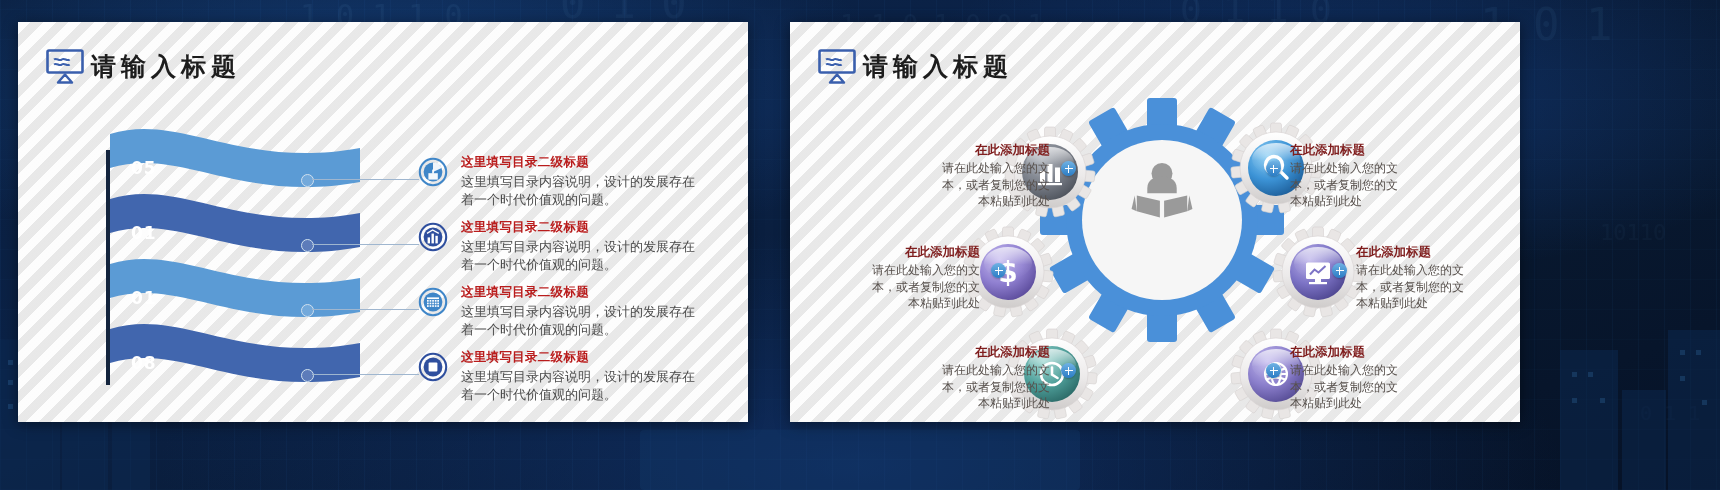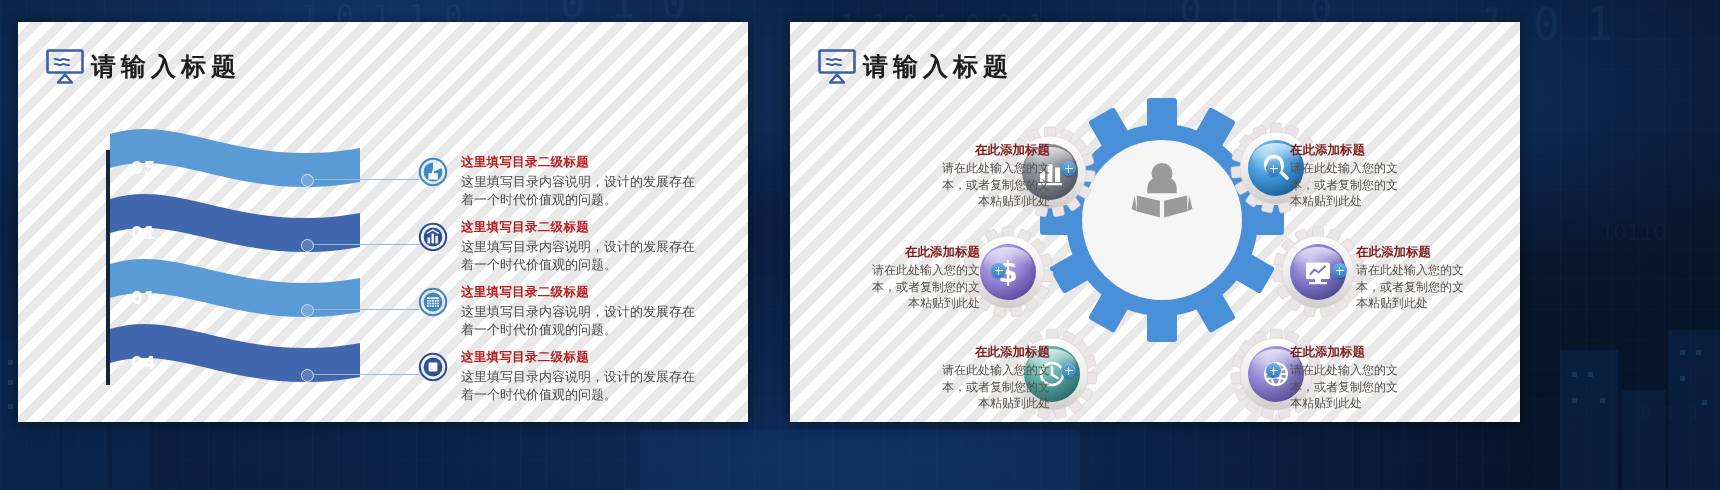--- a/index.html
+++ b/index.html
@@ -157,21 +157,21 @@
       <svg class="ribbons" width="250" height="270" viewBox="0 0 250 270">
         <path d="M0 8 C70 -14 130 44 250 22 L250 56 C130 78 70 20 0 42 Z" fill="#5B9BD5"></path>
         <path d="M0 73 C70 51 130 109 250 87 L250 121 C130 143 70 85 0 107 Z" fill="#4166AE"></path>
         <path d="M0 138 C70 116 130 174 250 152 L250 186 C130 208 70 150 0 172 Z" fill="#5B9BD5"></path>
         <path d="M0 203 C70 181 130 239 250 217 L250 251 C130 273 70 215 0 237 Z" fill="#4166AE"></path>
       </svg>
 
       <div class="rib-num" style="left:113px;top:136px;">05</div>
       <div class="rib-num" style="left:113px;top:201px;">01</div>
       <div class="rib-num" style="left:113px;top:266px;">01</div>
-      <div class="rib-num" style="left:113px;top:331px;">04</div>
+      <div class="rib-num" style="left:113px;top:331px;">08</div>
 
       <div class="knob" style="left:283px;top:152px;"></div>
       <div class="connector" style="left:294px;top:157px;width:107px;"></div>
       <div class="knob" style="left:283px;top:217px;"></div>
       <div class="connector" style="left:294px;top:222px;width:107px;"></div>
       <div class="knob" style="left:283px;top:282px;"></div>
       <div class="connector" style="left:294px;top:287px;width:107px;"></div>
       <div class="knob" style="left:283px;top:347px;"></div>
       <div class="connector" style="left:294px;top:352px;width:107px;"></div>
 

